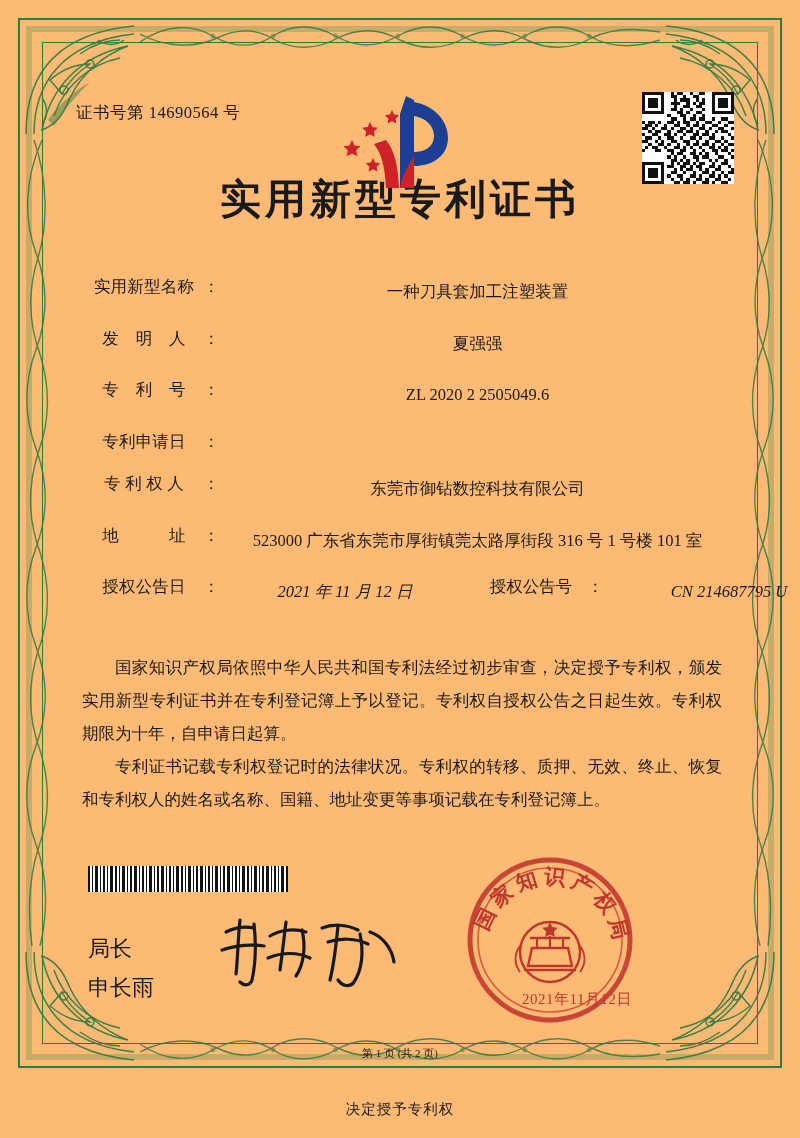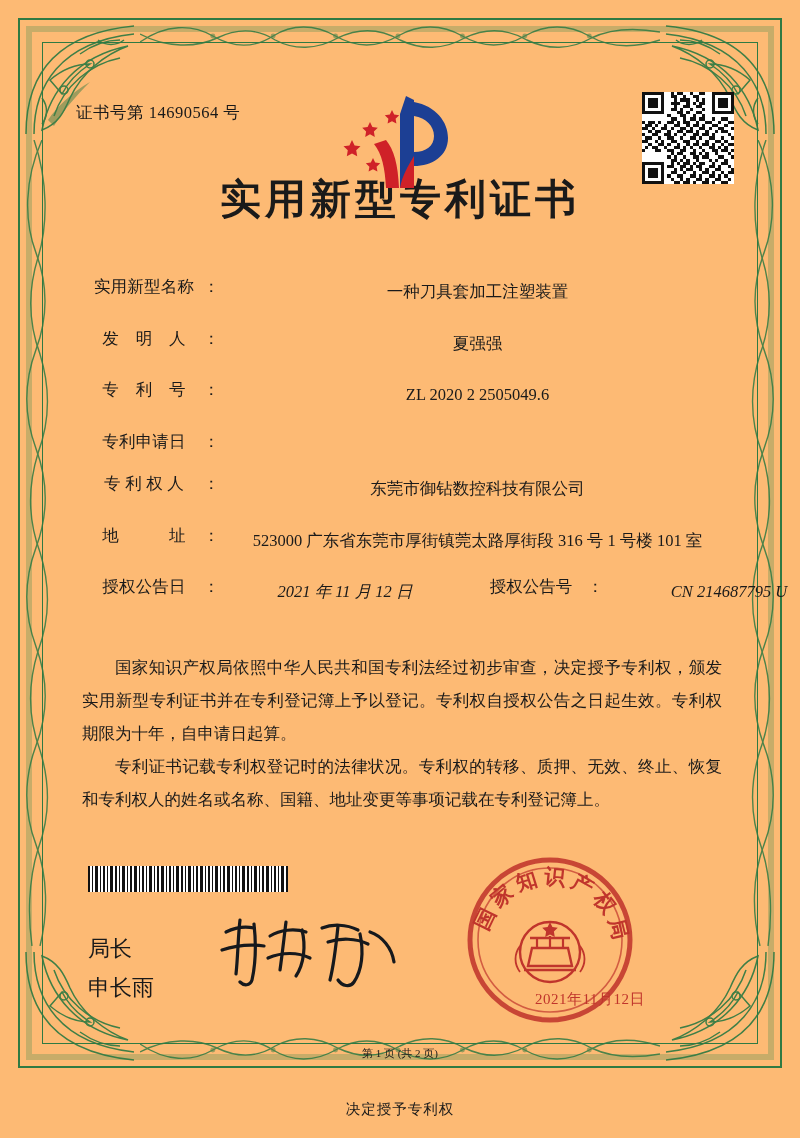--- a/index.html
+++ b/index.html
@@ -192,21 +192,21 @@
 
   .seal {
     position: absolute;
     right: 166px;
     top: 856px;
     width: 168px;
     height: 168px;
   }
   .seal-date {
     position: absolute;
-    right: 155px;
+    right: 168px;
     top: 990px;
     font-size: 15px;
     color: #c0352c;
     letter-spacing: .5px;
   }
 
   .page-no {
     position: absolute;
     left: 0;
     right: 0;

